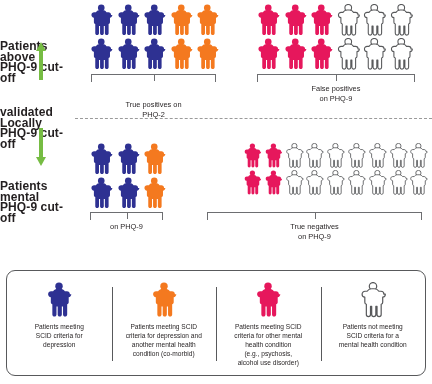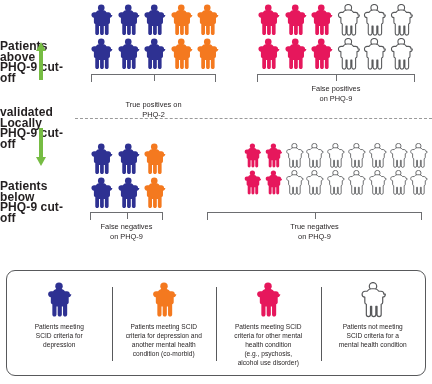--- a/index.html
+++ b/index.html
@@ -116,21 +116,21 @@
     <div>Locally</div>
     <div>PHQ-9 cut-off</div>
   </div>
 
   <div class="arrow" id="arrow-down">
     <div class="shaft"></div>
       <div class="head"></div>
   </div>
 
   <div class="side-label" id="lbl-below">
-    <div>Patients below</div>
+    <div>Patients mental</div>
     <div>PHQ-9 cut-off</div>
   </div>
 
   <div id="cutoff-line"></div>
 
   <div class="group" id="g-tp" style="left: 88px; top: 4px;">
       <div class="prow">
         <div class="fig" style="width: 26.5px; height: 32.3889px;">
           <svg viewBox="0 0 27 33" xmlns="http://www.w3.org/2000/svg" style="width: 26.5px; height: 32.3889px;">
             <circle cx="13.5" cy="3.9" r="3.4" fill="#2e3192"></circle>
@@ -452,21 +452,20 @@
     <div>on PHQ-9</div>
   </div>
 
   <div class="bracket" id="br-fn" style="left: 90px; width: 73px; top: 212px;">
     <div class="bh"></div>
       <div class="bl"></div>
       <div class="br"></div>
       <div class="bt"></div>
   </div>
   <div class="bcap" id="cap-fn" style="left: 60px; width: 133px; top: 222px;">
-    <div>False negatives</div>
     <div>on PHQ-9</div>
   </div>
 
   <div class="bracket" id="br-tn" style="left: 207px; width: 215px; top: 212px;">
     <div class="bh"></div>
       <div class="bl"></div>
       <div class="br"></div>
       <div class="bt"></div>
   </div>
   <div class="bcap" id="cap-tn" style="left: 177px; width: 275px; top: 222px;">

